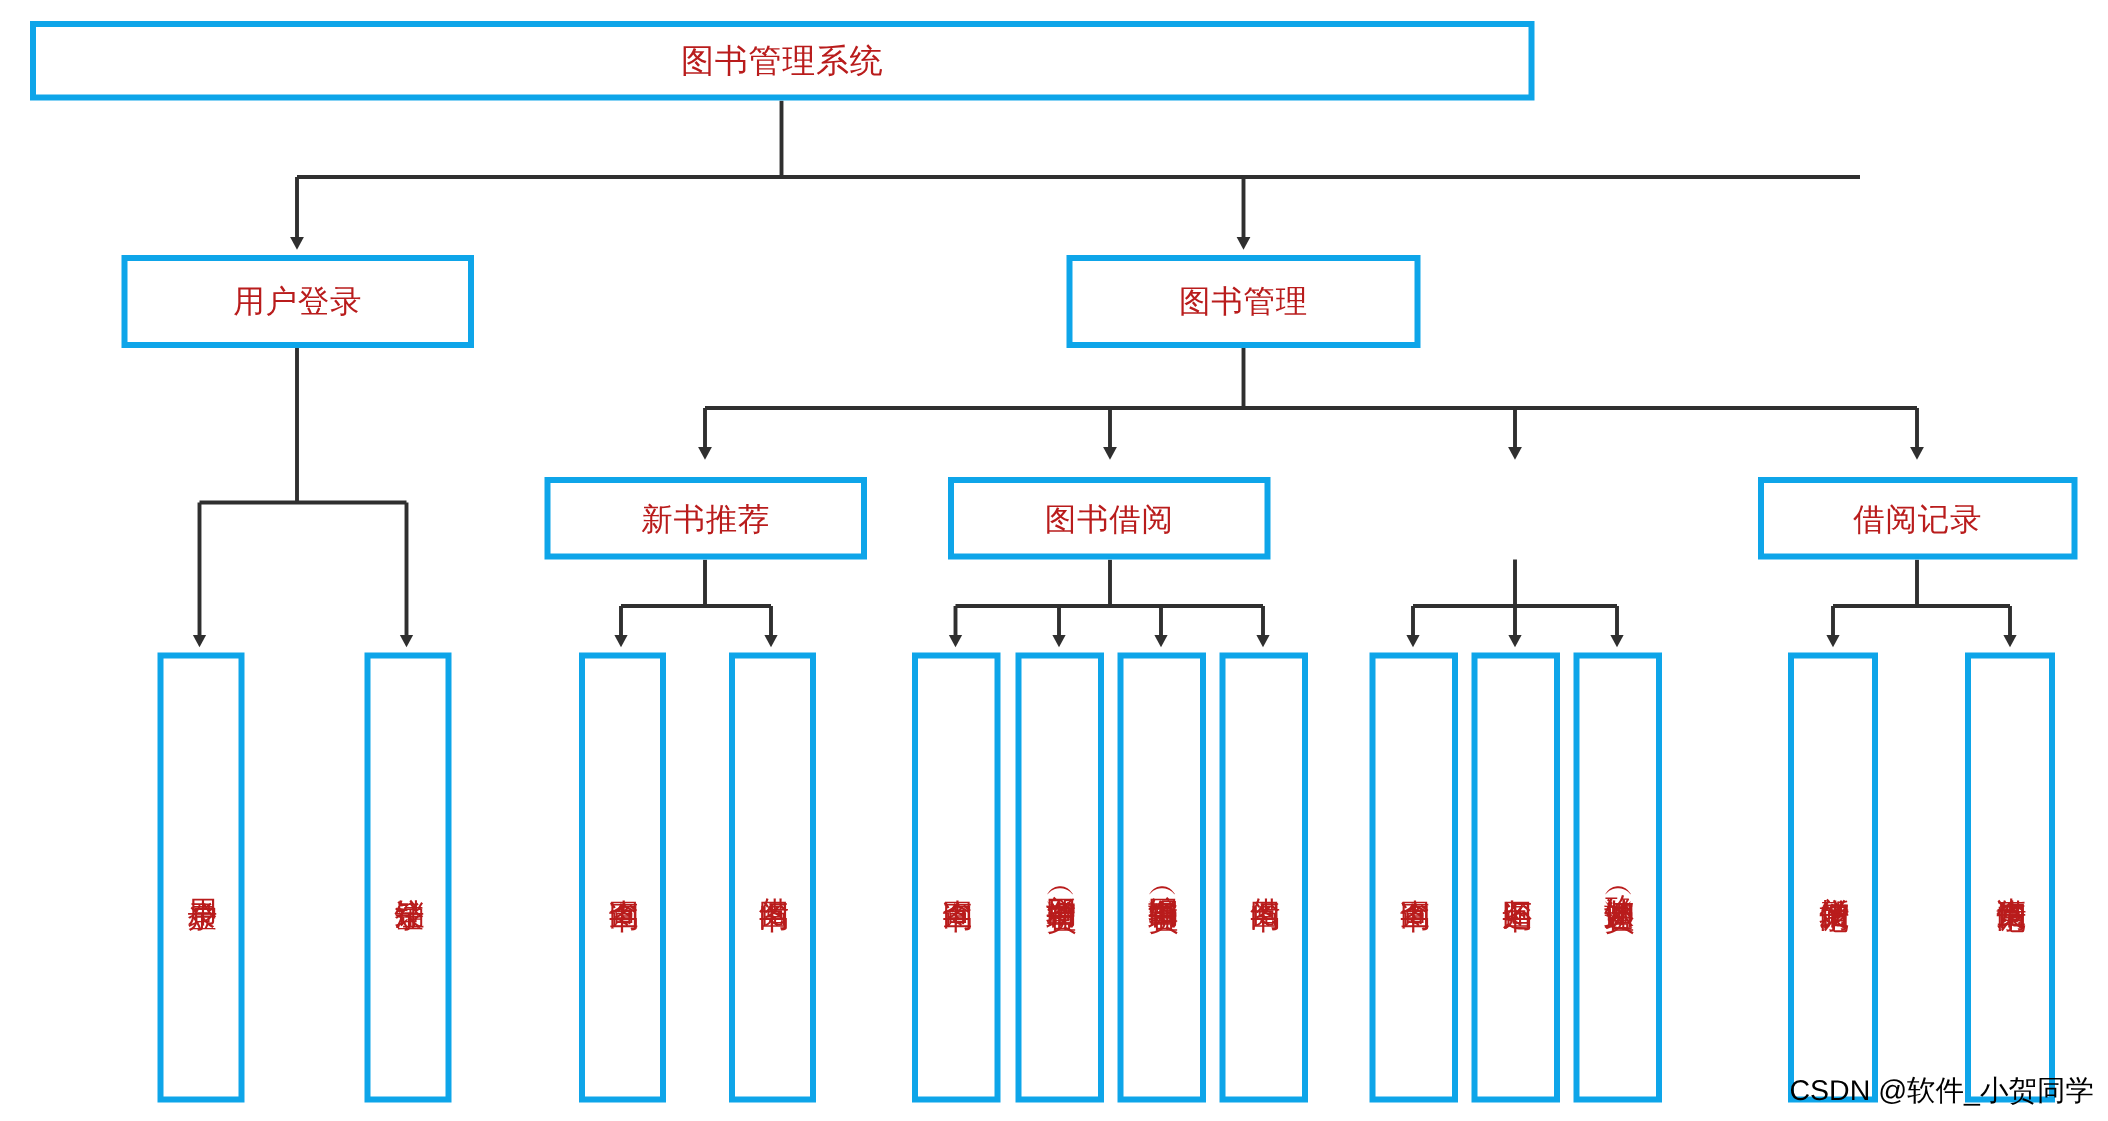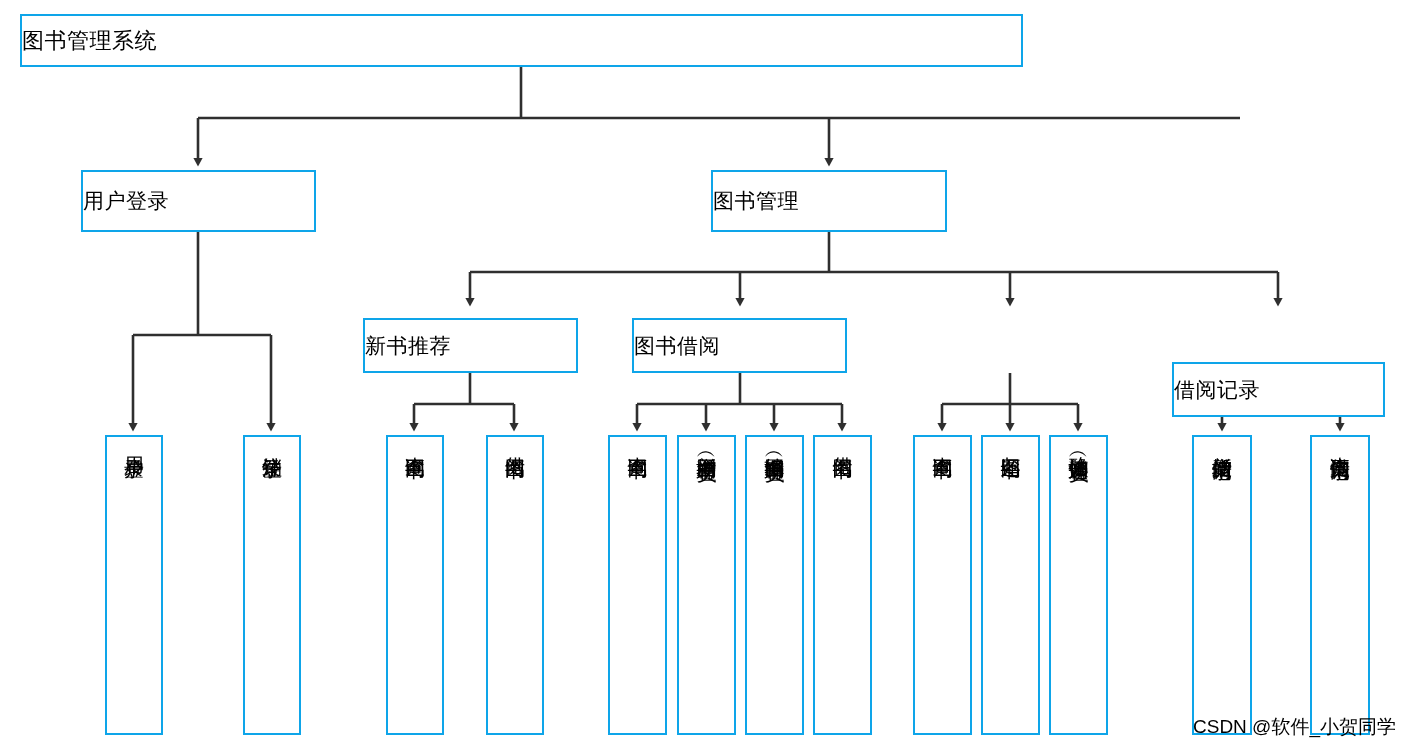--- a/index.html
+++ b/index.html
@@ -7,24 +7,24 @@
     width:1405px;height:747px;background:#ffffff;
     font-family:"Liberation Sans","DejaVu Sans",sans-serif;
     overflow:hidden;position:relative;
   }
   #stage{position:absolute;left:0;top:0;width:1405px;height:747px;}
   svg.lines{position:absolute;left:0;top:0;width:1405px;height:747px;pointer-events:none;}
 
   .node{
     position:absolute;
     background:#ffffff;
-    border:2px solid #0ea5e9;
+    border:4px solid #0ea5e9;
     box-sizing:border-box;
-    display:flex;align-items:center;justify-content:flex-start;
-    color:#000000;
+    display:flex;align-items:center;justify-content:center;
+    color:#b91c1c;
   }
   .node.h{
     font-size:21px;
     letter-spacing:0.5px;
   }
   .node.root{font-size:22px;}
   .node.v{
     font-size:20px;
     writing-mode:vertical-rl;
     text-orientation:upright;
@@ -112,21 +112,21 @@
   <div class="node h" style="left:363px;top:318px;width:215px;height:55px;">
     <span>新书推荐</span>
   </div>
 
   <div class="node h" style="left:711px;top:170px;width:236px;height:62px;">
     <span>图书管理</span>
   </div>
   <div class="node h" style="left:632px;top:318px;width:215px;height:55px;">
     <span>图书借阅</span>
   </div>
-  <div class="node h" style="left:1172px;top:318px;width:213px;height:55px;margin-top:44px;">
+  <div class="node h" style="left:1172px;top:318px;width:213px;height:55px;">
     <span>借阅记录</span>
   </div>
 
   <div class="node v" style="left:105px;top:435px;width:58px;height:300px;">
     <span>用户登录</span>
   </div>
   <div class="node v" style="left:243px;top:435px;width:58px;height:300px;">
     <span>注销登录</span>
   </div>
 

